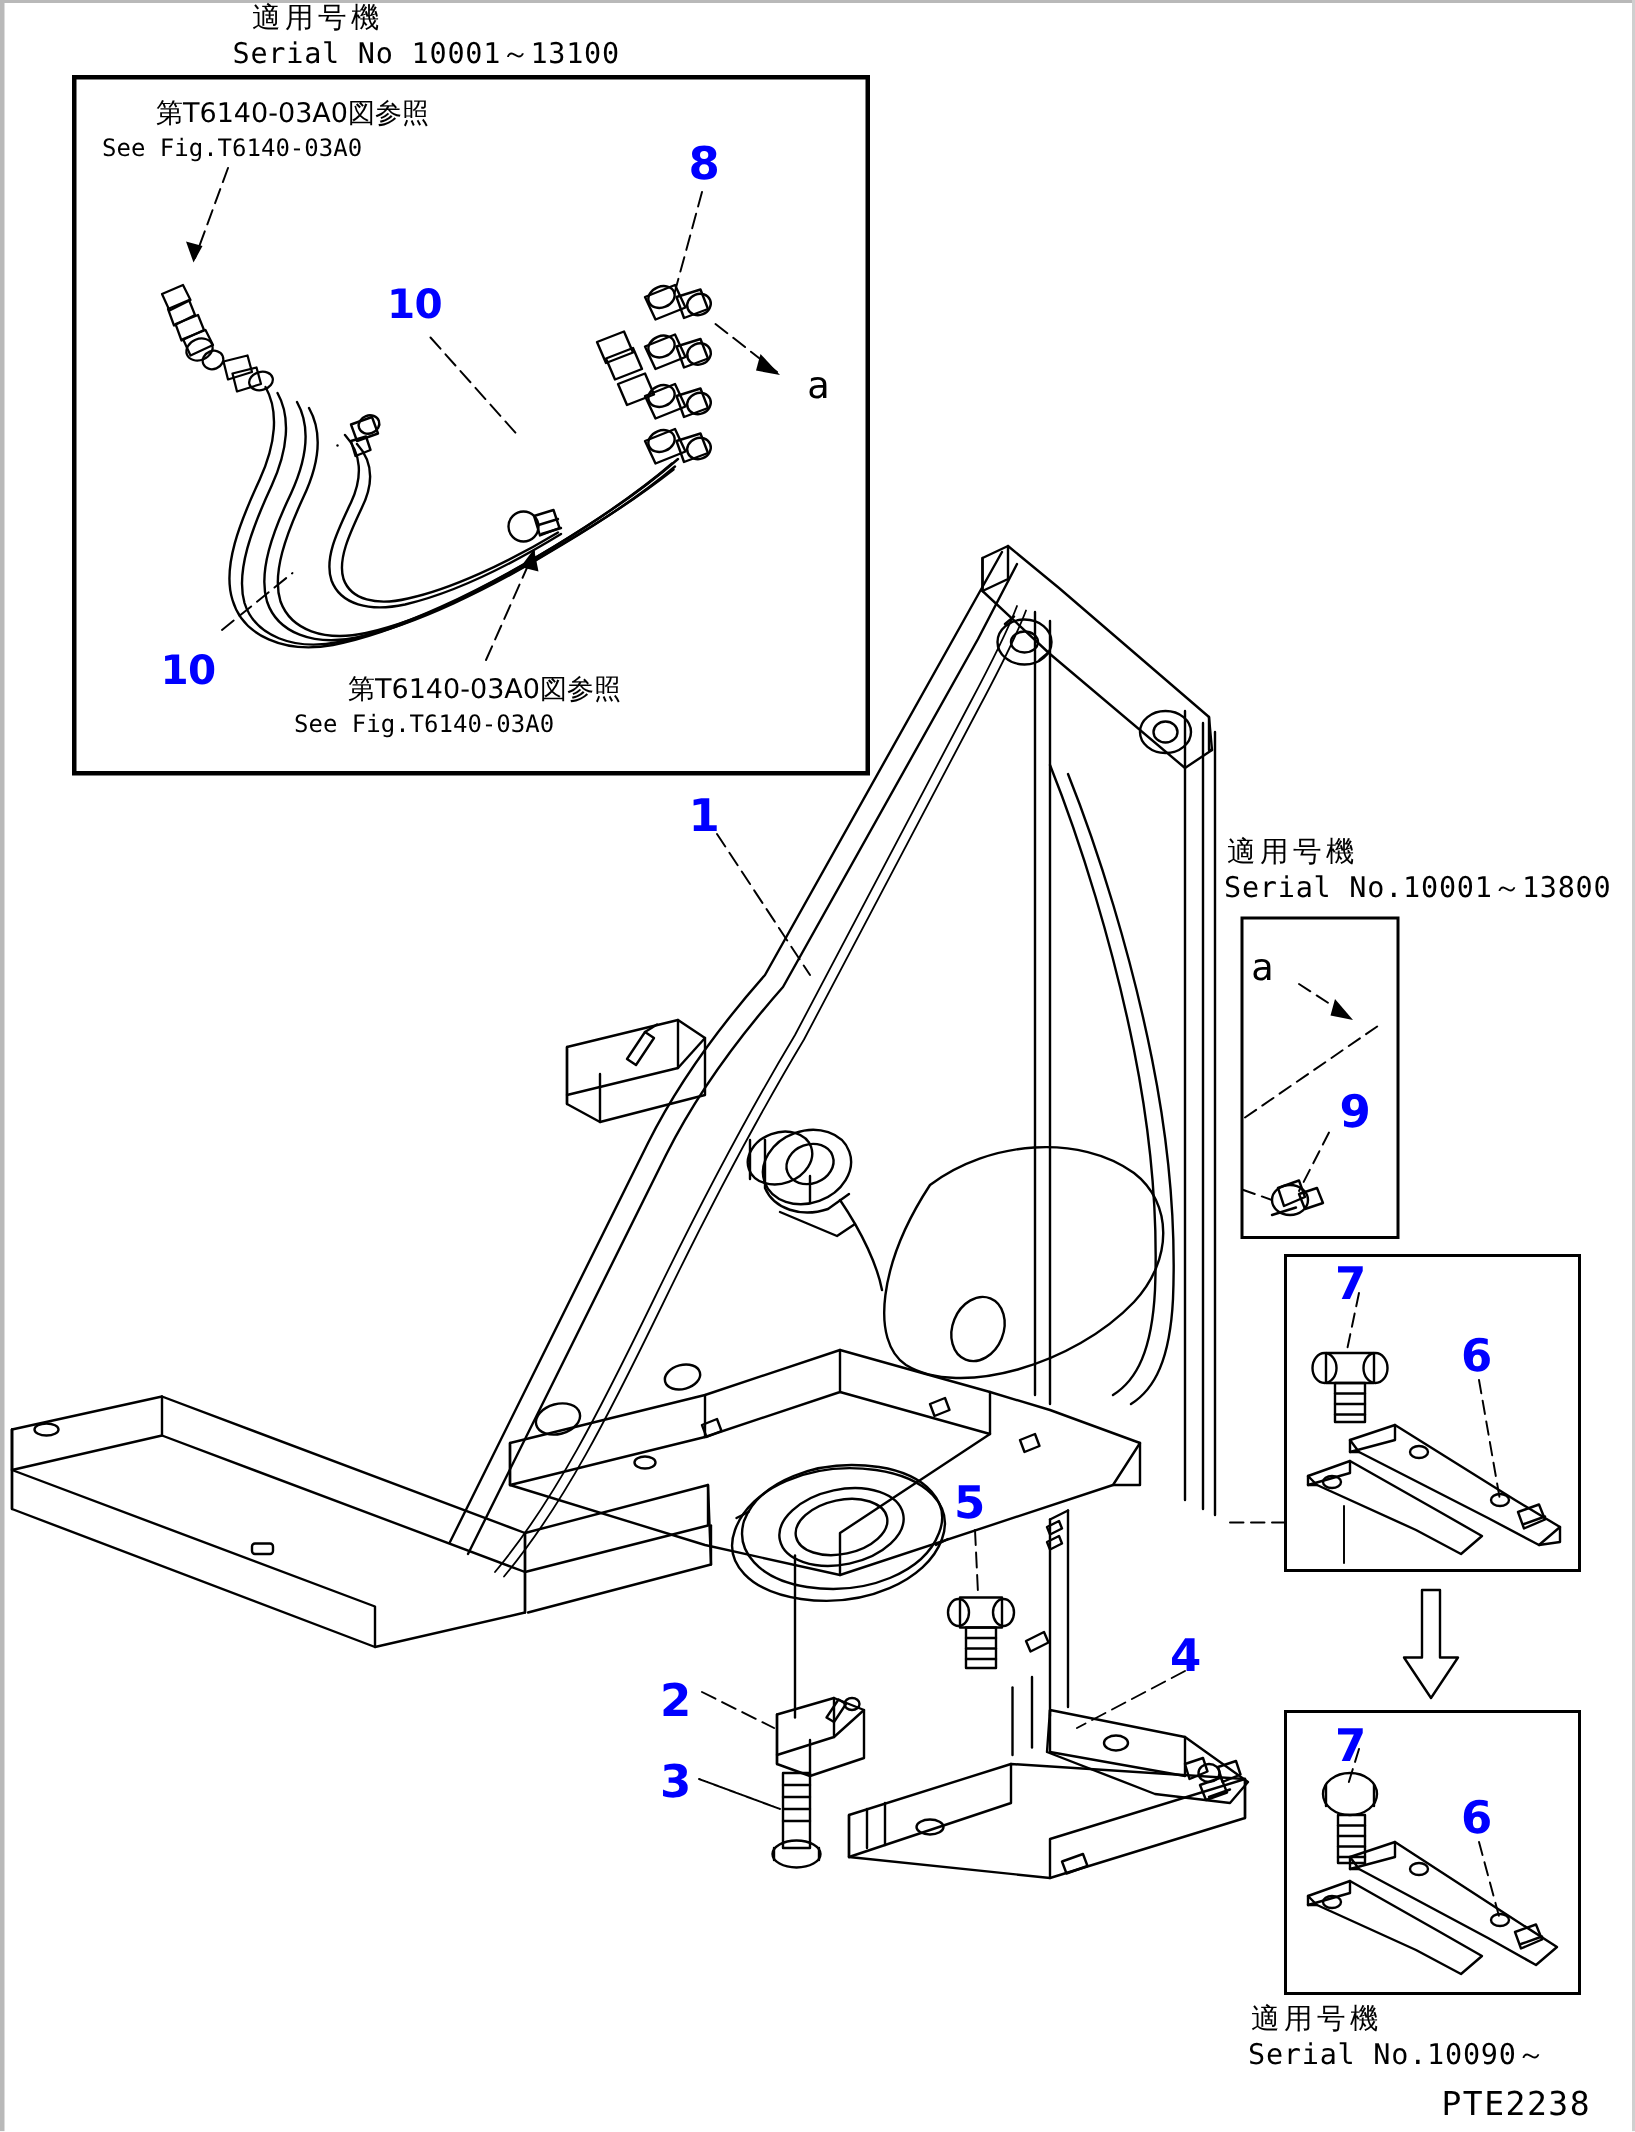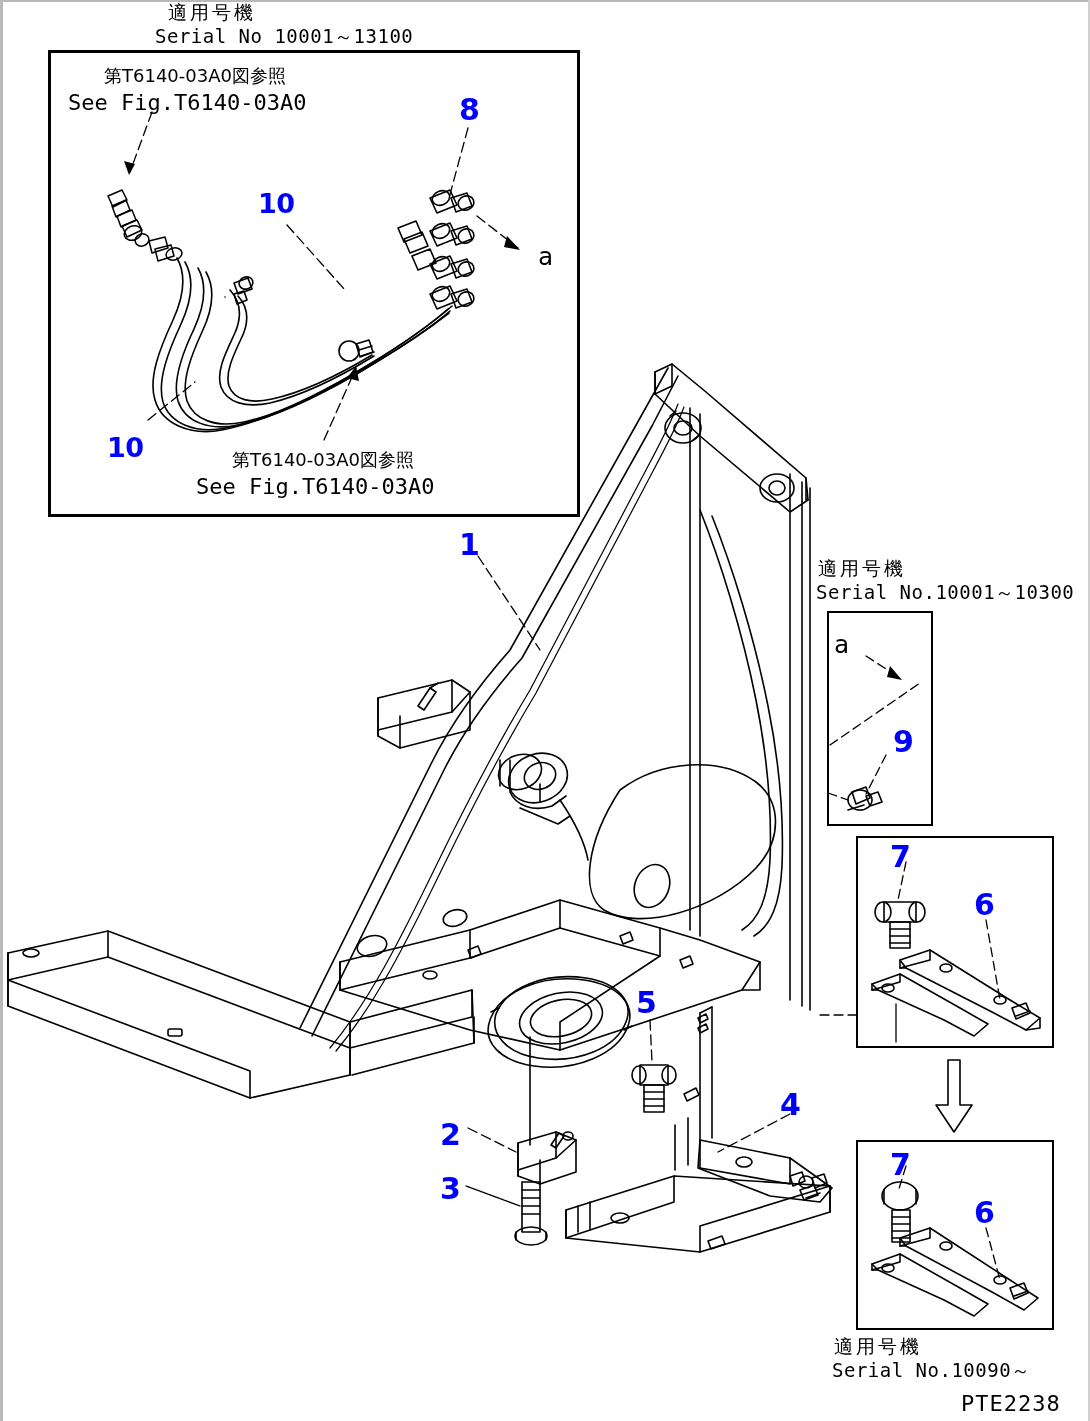--- a/index.html
+++ b/index.html
@@ -77,21 +77,21 @@
     letter-spacing: 0.5px;
   }
   .cap-ref-jp {
     font-family: "DejaVu Sans", sans-serif;
     font-size: 18px;
     letter-spacing: 0px;
     margin-left: 36px;
   }
   .cap-ref-en {
     font-family: "DejaVu Sans Mono", monospace;
-    font-size: 22px;
+    font-size: 16px;
     letter-spacing: 0px;
   }
 
   .footer-code {
     position: absolute;
     font-family: "DejaVu Sans Mono", monospace;
     font-size: 22px;
     letter-spacing: 1px;
     color: #000;
   }
@@ -129,21 +129,21 @@
 
   <div class="caption cap-ref-jp" style="left:68px; top:66px;">第T6140-03A0図参照</div>
   <div class="caption cap-ref-en" style="left:68px; top:90px;">See Fig.T6140-03A0</div>
 
   <div class="caption cap-ref-jp" style="left:196px; top:450px;">第T6140-03A0図参照</div>
   <div class="caption cap-ref-en" style="left:196px; top:474px;">See Fig.T6140-03A0</div>
 
   <div class="sym-a" style="left:538px; top:244px;">a</div>
 
   <div class="caption cap-jp" style="left:818px; top:558px;">適用号機</div>
-  <div class="caption cap-en" style="left:816px; top:582px;">Serial No.10001～10300</div>
+  <div class="caption cap-en" style="left:816px; top:582px;">Serial No.10001～13800</div>
 
   <div class="inset-box thin" style="left:827px; top:611px; width:106px; height:215px;"></div>
 
   <div class="sym-a" style="left:834px; top:632px;">a</div>
 
   <div class="inset-box thin" style="left:856px; top:836px; width:198px; height:212px;"></div>
 
   <div class="inset-box thin" style="left:856px; top:1140px; width:198px; height:190px;"></div>
 
   <div class="caption cap-jp" style="left:834px; top:1336px;">適用号機</div>

